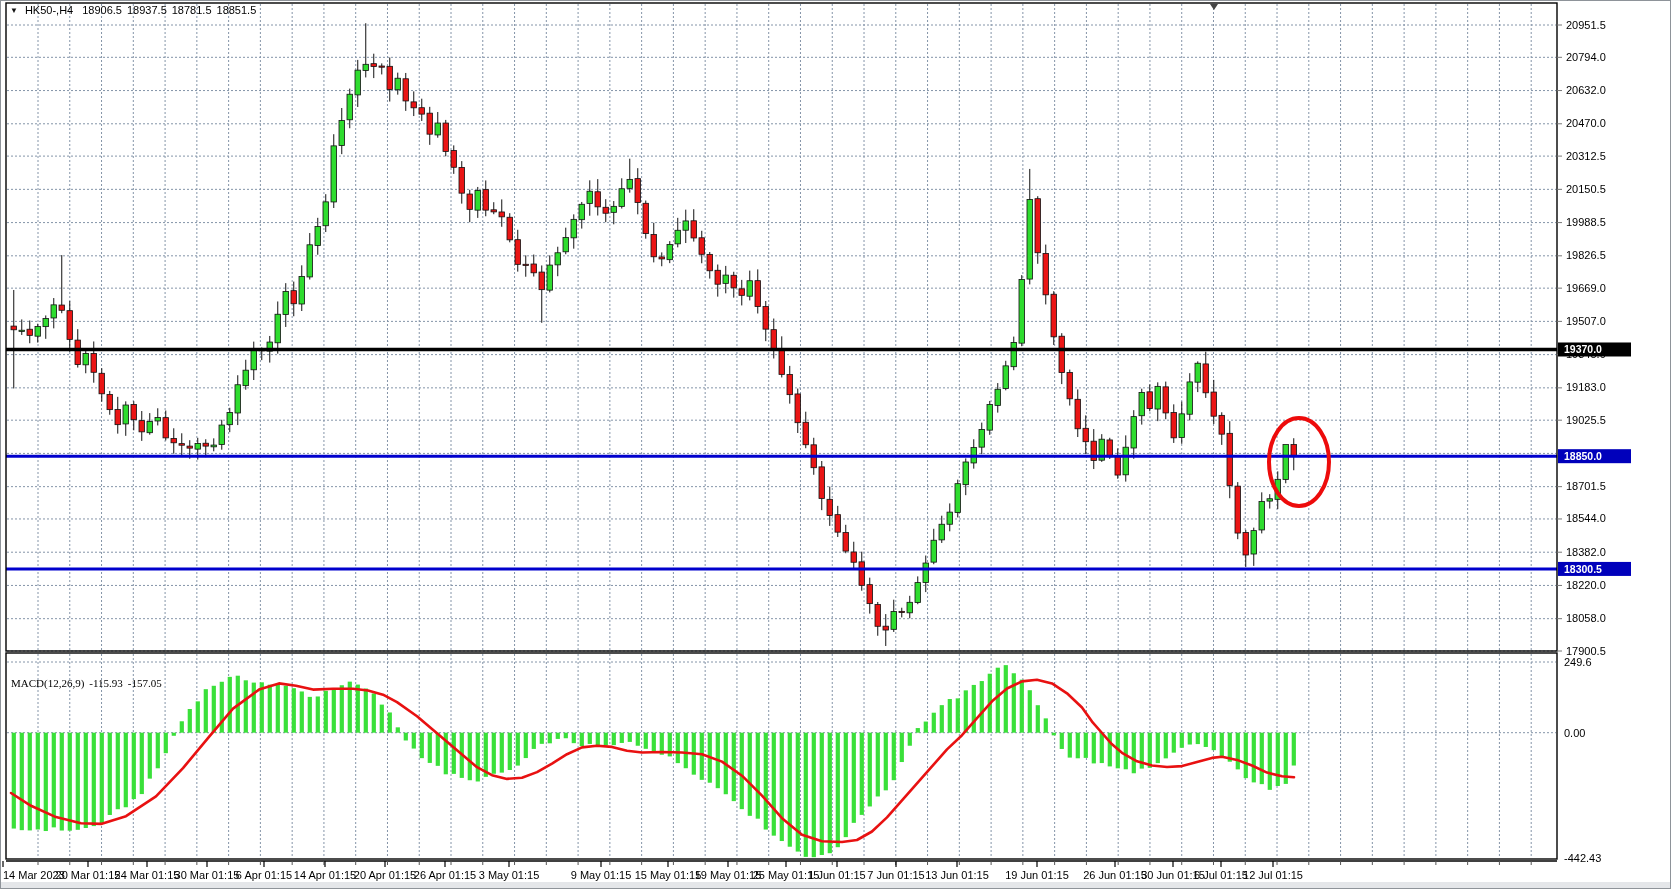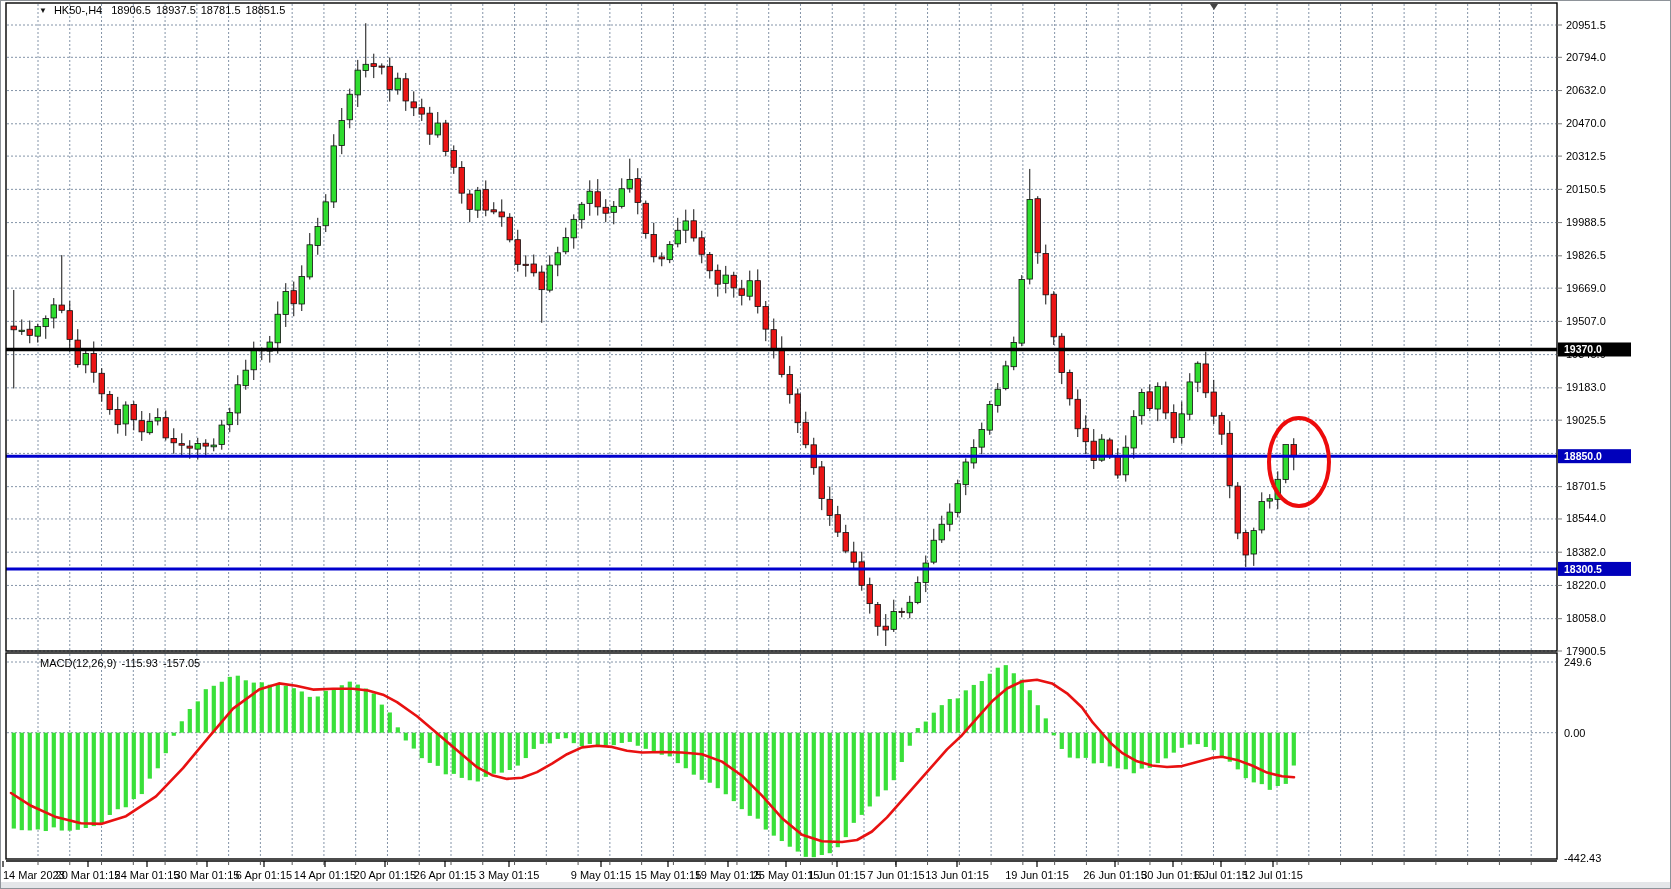--- a/index.html
+++ b/index.html
@@ -4,27 +4,27 @@
 <style>
   html,body{margin:0;padding:0;background:#e8eaec;}
   .window{
     position:relative;width:1671px;height:889px;background:#ffffff;
     border:1px solid #8e9399;box-sizing:border-box;overflow:hidden;
     font-family:"Liberation Sans",sans-serif;
   }
   .chrome-left{position:absolute;left:0;top:0;width:4px;height:100%;background:#dcdfe2;}
   .chrome-bottom{position:absolute;left:0;bottom:0;width:100%;height:6px;background:#e4e6e9;}
   #chart-svg{position:absolute;left:0;top:0;font-family:"Liberation Sans",sans-serif;}
-  .overlay{position:absolute;font-size:11px;color:#000;white-space:nowrap;z-index:5;margin-left:29px;}
+  .overlay{position:absolute;font-size:11px;color:#000;white-space:nowrap;z-index:5;}
   #title-bar{left:9px;top:3px;}
   #title-bar .sym{margin-left:7px;}
   #title-bar .v{margin-left:9px;}
   #title-bar .v + .v{margin-left:5px;}
   .dd{font-size:8px;position:relative;top:-1px;color:#111;}
-  #macd-label{left:10px;top:656px;}
+  #macd-label{left:10px;top:676px;font-family:Liberation Serif, serif;}
   #macd-label span{margin-right:5px;}
 </style>
 </head>
 <body>
 
 <div class="window">
   <div class="chrome-left"></div>
 
   <svg id="chart-svg" width="1671" height="889" viewBox="0 0 1671 889">
       <rect x="0" y="0" width="1671" height="889" fill="#ffffff"></rect>

